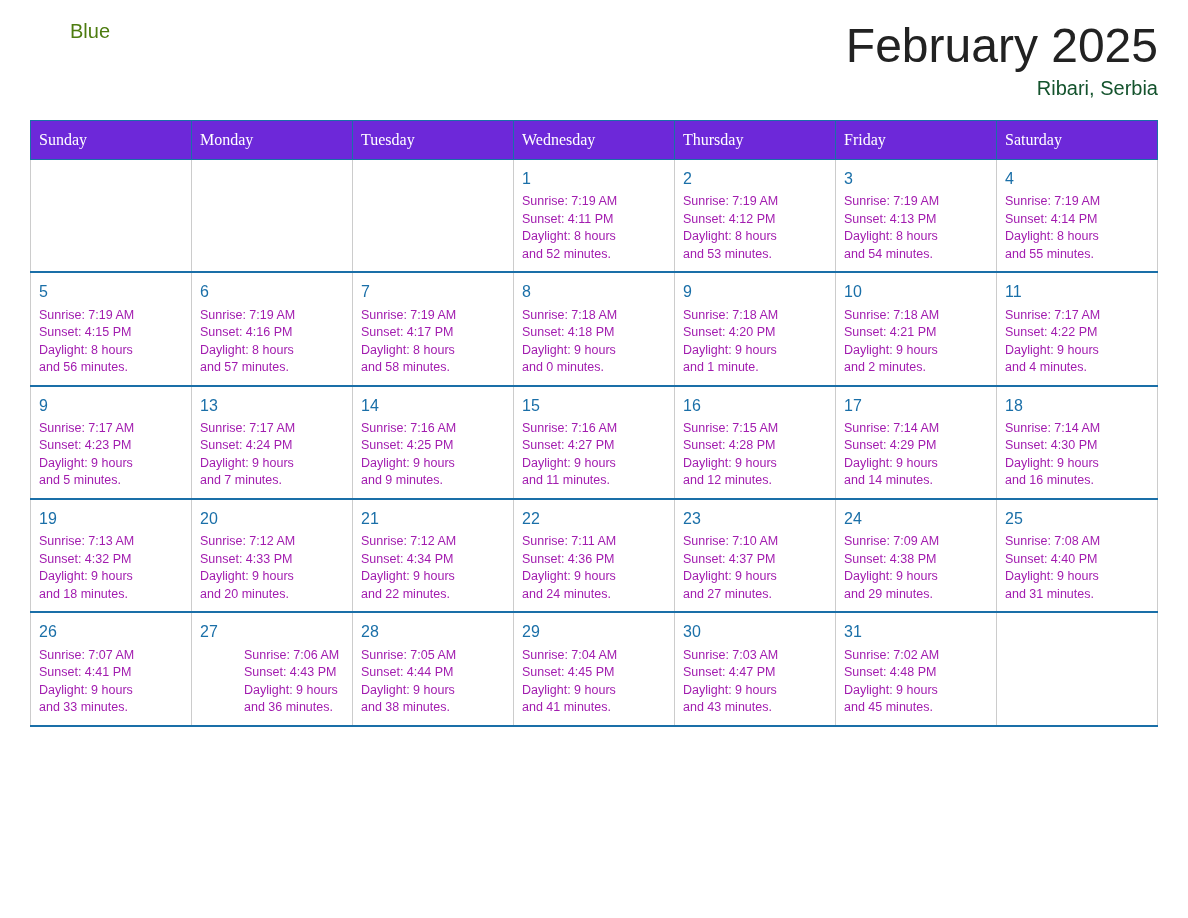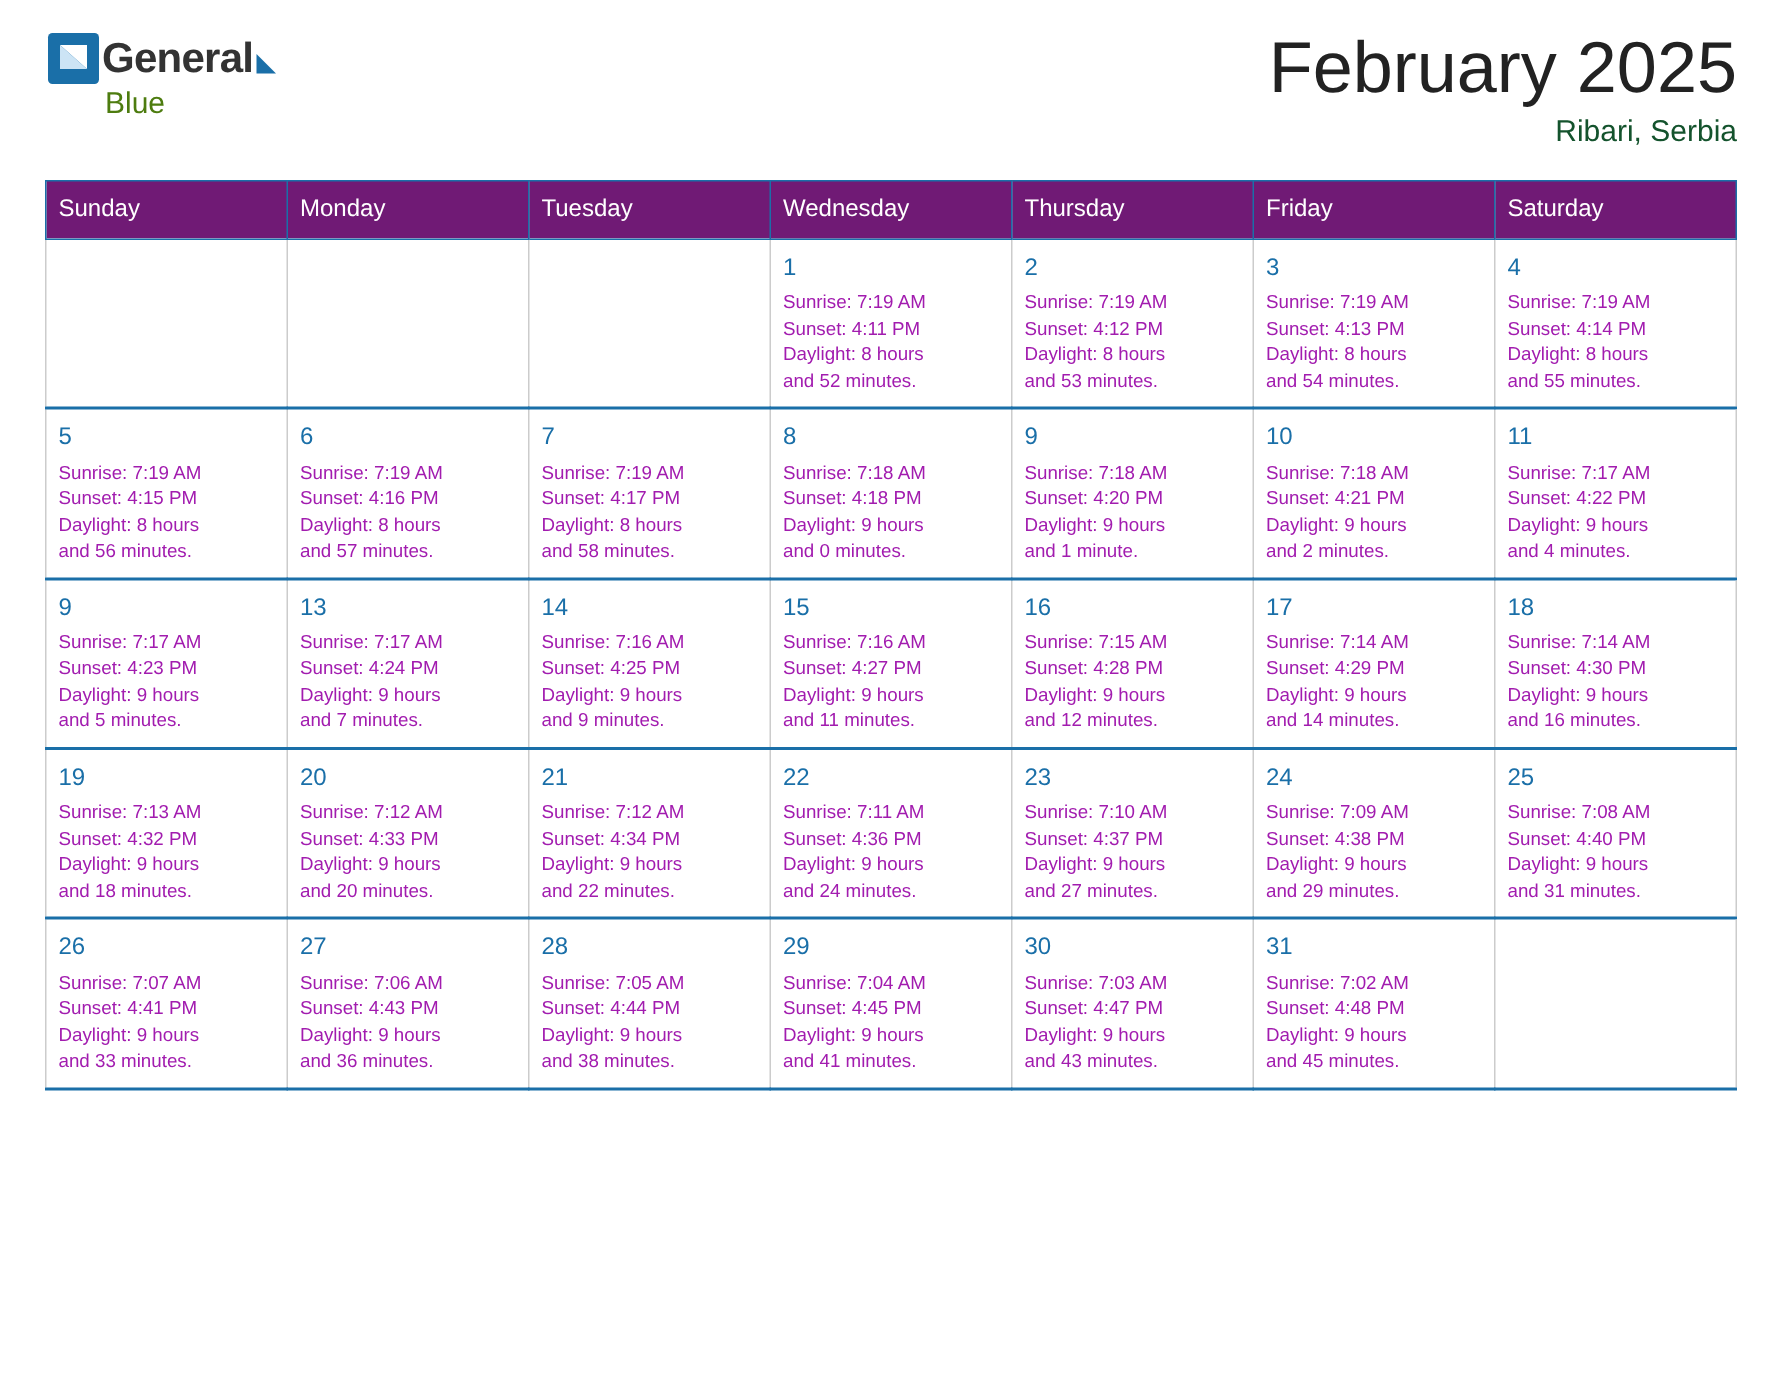--- a/index.html
+++ b/index.html
@@ -27,21 +27,22 @@
     .location {
       font-size: 20px;
       color: #14532d;
       margin-top: 4px;
     }
     table {
       width: 100%;
       border-collapse: collapse;
     }
     thead tr {
-      background-color: #701a75;
+      background-color: #6d28d9;
+      font-family: Liberation Serif, serif;
     }
     thead th {
       color: #fff;
       font-size: 16px;
       font-weight: normal;
       padding: 10px 8px;
       text-align: left;
       border: 1px solid #1a6fa8;
     }
     tbody td {
@@ -77,29 +78,20 @@
     .logo-line1 {
       display: flex;
       align-items: center;
     }
   </style>
 </head>
 <body>
 
 <div class="header">
   <div class="logo-container">
-    <div class="logo-line1">
-      <svg width="38" height="38" viewBox="0 0 38 38">
-        <rect x="2" y="2" width="34" height="34" rx="3" fill="#1a6fa8"></rect>
-        <polygon points="10,10 28,10 28,26" fill="white"></polygon>
-        <polygon points="10,10 10,26 28,26" fill="#cce4f5"></polygon>
-      </svg>
-      <span style="font-size:28px; font-weight:bold; color:#333; letter-spacing:-0.5px;">General</span>
-      <span style="display:inline-block;width:0;height:0;border-left:13px solid #1a6fa8;border-top:13px solid transparent;margin-left:2px;margin-top:6px;vertical-align:top;"></span>
-    </div>
     <div style="margin-left:40px;">
       <span style="font-size:20px; font-weight:normal; color:#4d7c0f;">Blue</span>
     </div>
   </div>
   <div class="title-block">
     <div class="month-title">February 2025</div>
     <div class="location">Ribari, Serbia</div>
   </div>
 </div>
 
@@ -305,21 +297,21 @@
       <tr>
         <td>
           <span class="day-number">26</span>
           <div class="day-info" style="white-space: pre-line;">Sunrise: 7:07 AM
 Sunset: 4:41 PM
 Daylight: 9 hours
 and 33 minutes.</div>
         </td>
         <td>
           <span class="day-number">27</span>
-          <div class="day-info" style="white-space: pre-line;">Sunrise: 7:06 AM
+          <div class="day-info" style="white-space: pre-line; margin-left: 44px;">Sunrise: 7:06 AM
 Sunset: 4:43 PM
 Daylight: 9 hours
 and 36 minutes.</div>
         </td>
         <td>
           <span class="day-number">28</span>
           <div class="day-info" style="white-space: pre-line;">Sunrise: 7:05 AM
 Sunset: 4:44 PM
 Daylight: 9 hours
 and 38 minutes.</div>

